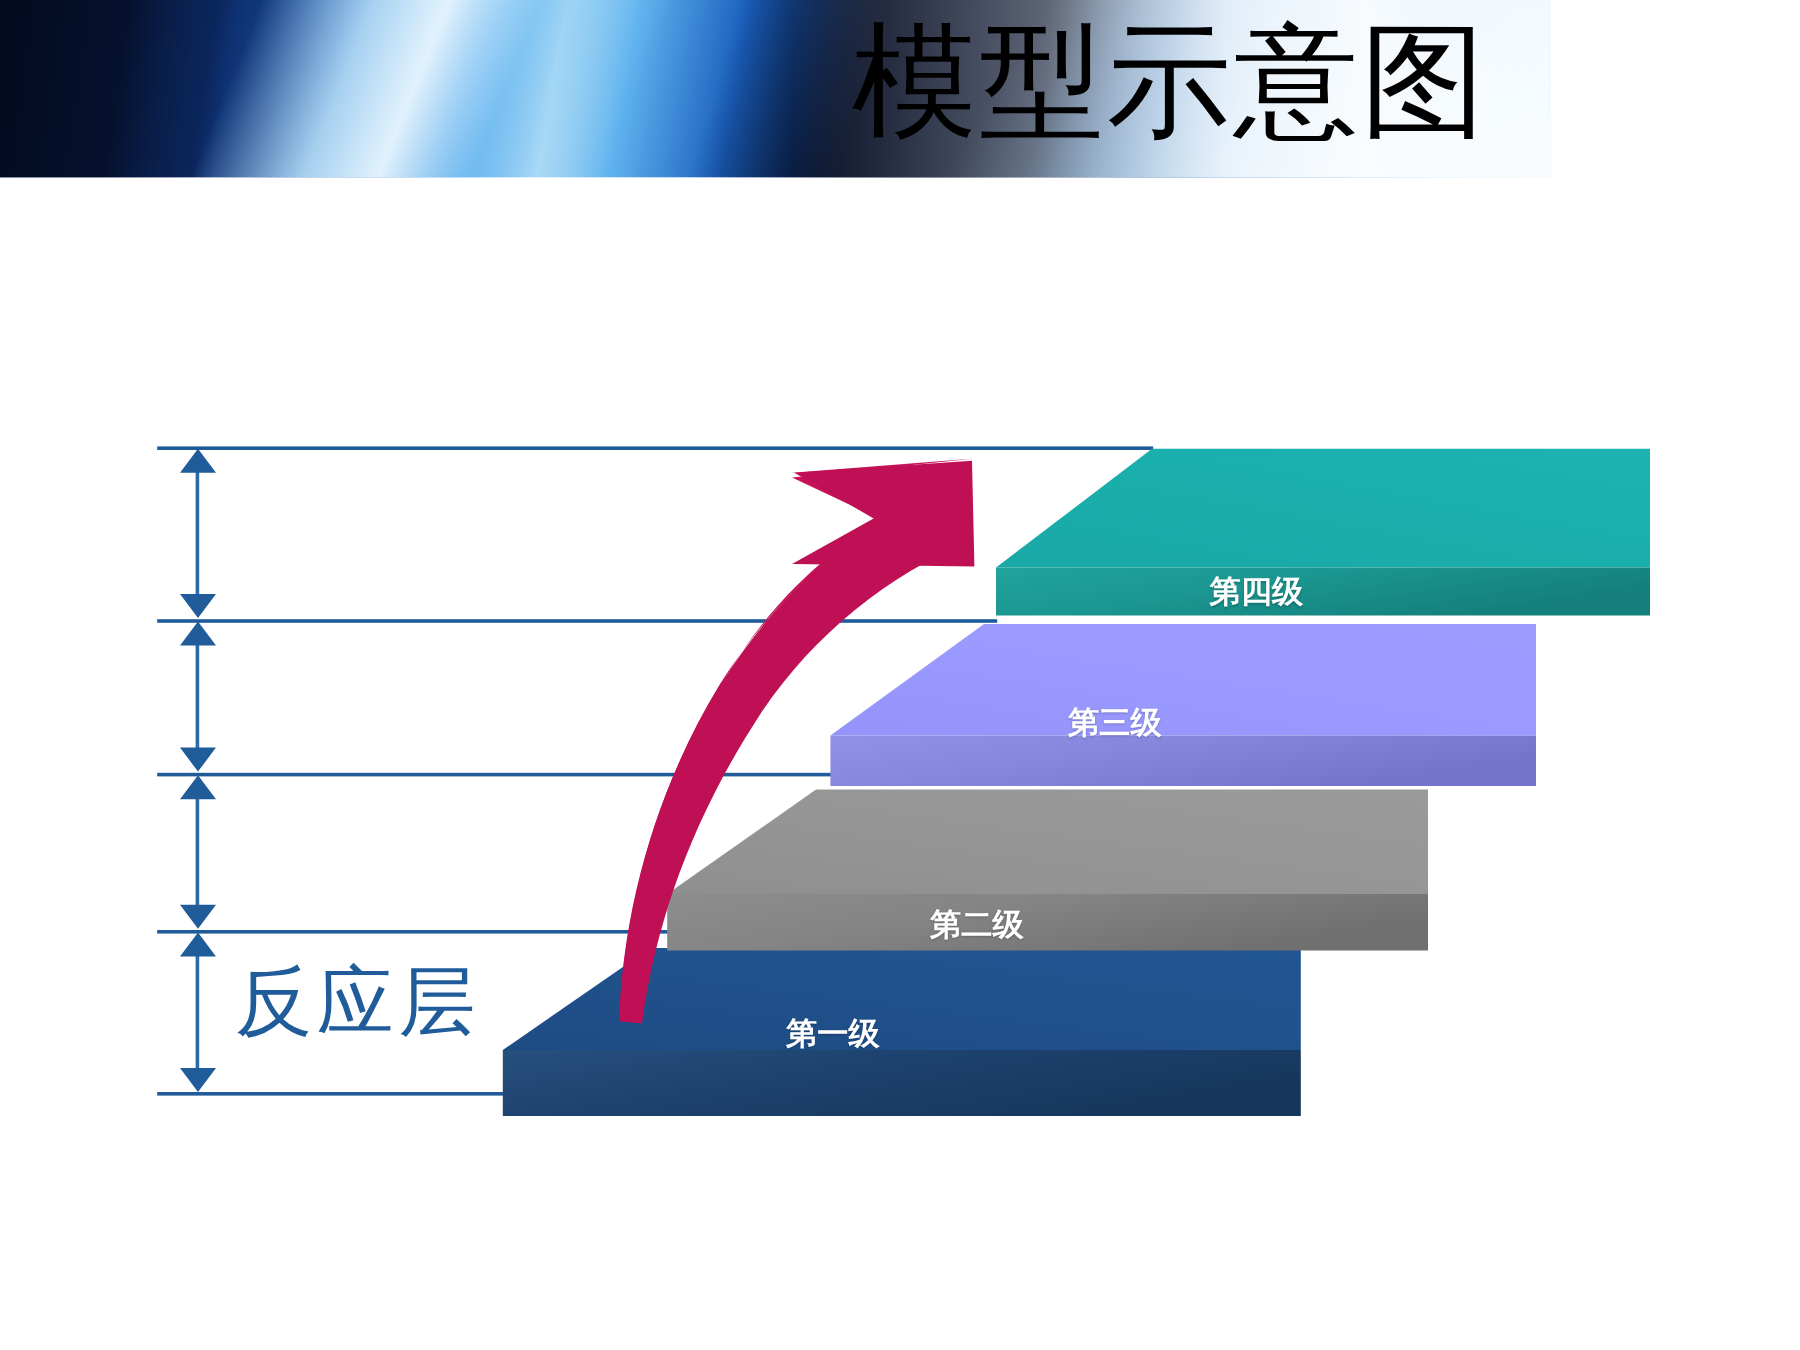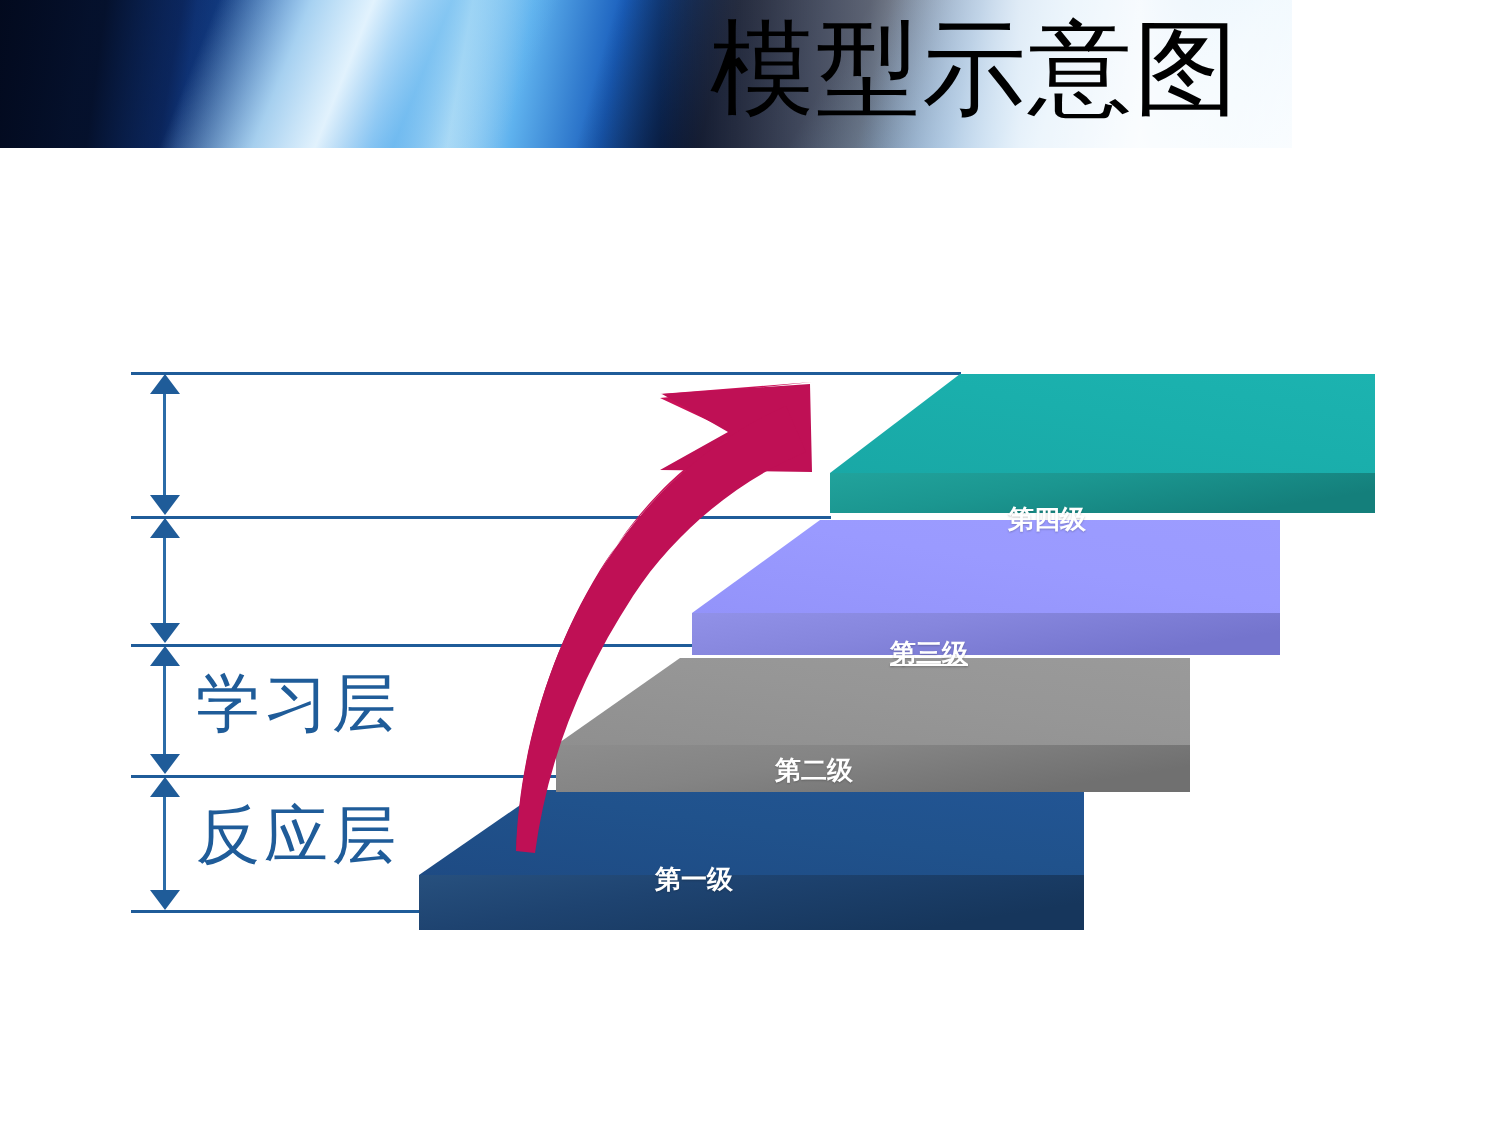--- a/index.html
+++ b/index.html
@@ -156,21 +156,20 @@
   <div class="arrow-up" style="top:374px;"></div>
   <div class="arrow-dn" style="top:495px;"></div>
 
   <div class="axis-line" style="top:524px;height:114px;"></div>
   <div class="arrow-up" style="top:518px;"></div>
   <div class="arrow-dn" style="top:623px;"></div>
 
   <div class="axis-line" style="top:652px;height:117px;"></div>
   <div class="arrow-up" style="top:646px;"></div>
   <div class="arrow-dn" style="top:754px;"></div>
-  <div class="layer-label" style="top:660px;">学习层</div>
 
   <div class="axis-line" style="top:783px;height:122px;"></div>
   <div class="arrow-up" style="top:777px;"></div>
   <div class="arrow-dn" style="top:890px;"></div>
   <div class="layer-label" style="top:792px;">反应层</div>
 </div>
 
 <div id="stack">
 
   <div class="slab" style="left:0;top:0;">
@@ -187,21 +186,21 @@
           <stop offset="100%" stop-color="#225594"></stop>
         </linearGradient>
       </defs>
 
       <polygon points="419,875 542,790 1084,790 1084,875" fill="url(#g1t)"></polygon>
 
       <polygon points="419,875 1084,875 1084,930 419,930" fill="url(#g1f)"></polygon>
 
       <polygon points="1084,790 1084,930 1013,905 1013,812" fill="#1B3E69" opacity="0"></polygon>
     </svg>
-    <div class="slab-text" style="left:655px;top:862px;font-family:Liberation Mono, monospace;">第一级</div>
+    <div class="slab-text" style="left:655px;top:844px;font-family:Liberation Mono, monospace;">第一级</div>
   </div>
 
   <div class="slab" style="left:0;top:0;">
     <svg width="1500" height="1125">
       <defs>
         <linearGradient id="g2f" x1="0" y1="0" x2="1" y2="0.45">
           <stop offset="0%" stop-color="#8D8D8D"></stop>
           <stop offset="45%" stop-color="#848484"></stop>
           <stop offset="100%" stop-color="#707070"></stop>
         </linearGradient>
@@ -229,42 +228,42 @@
         <linearGradient id="g3t" x1="0" y1="1" x2="1" y2="0">
           <stop offset="0%" stop-color="#9393FA"></stop>
           <stop offset="55%" stop-color="#9A9AFF"></stop>
           <stop offset="100%" stop-color="#9C9CFF"></stop>
         </linearGradient>
       </defs>
       <polygon points="692,613 820,520 1280,520 1280,613" fill="url(#g3t)"></polygon>
       <polygon points="692,613 1280,613 1280,655 692,655" fill="url(#g3f)"></polygon>
       <polygon points="1280,520 1280,655 1190,632 1190,538" fill="#6E6ECA" opacity="0"></polygon>
     </svg>
-    <div class="slab-text" style="left:890px;top:636px;text-decoration:underline;">第三级</div>
+    <div class="slab-text" style="left:890px;top:585px;">第三级</div>
   </div>
 
   <div class="slab" style="left:0;top:0;">
     <svg width="1500" height="1125">
       <defs>
         <linearGradient id="g4f" x1="0" y1="0" x2="1" y2="0.45">
           <stop offset="0%" stop-color="#21A39C"></stop>
           <stop offset="45%" stop-color="#1B9690"></stop>
           <stop offset="100%" stop-color="#147F7B"></stop>
         </linearGradient>
         <linearGradient id="g4t" x1="0" y1="1" x2="1" y2="0">
           <stop offset="0%" stop-color="#19A8A6"></stop>
           <stop offset="55%" stop-color="#1AAFAC"></stop>
           <stop offset="100%" stop-color="#1CB3B0"></stop>
         </linearGradient>
       </defs>
       <polygon points="830,473 960,374 1375,374 1375,473" fill="url(#g4t)"></polygon>
       <polygon points="830,473 1375,473 1375,513 830,513" fill="url(#g4f)"></polygon>
       <polygon points="1375,374 1375,513 1283,490 1283,395" fill="#13726F" opacity="0"></polygon>
     </svg>
-    <div class="slab-text" style="left:1008px;top:476px;margin-top:26px;">第四级</div>
+    <div class="slab-text" style="left:1008px;top:476px;">第四级</div>
   </div>
 </div>
 
 <div id="swoosh">
   <svg width="1500" height="1125">
     <defs>
       <linearGradient id="arrGrad" x1="0" y1="1" x2="0.6" y2="0">
         <stop offset="0%" stop-color="#8E0A3E"></stop>
         <stop offset="35%" stop-color="#AE0D4C"></stop>
         <stop offset="70%" stop-color="#C61359"></stop>

